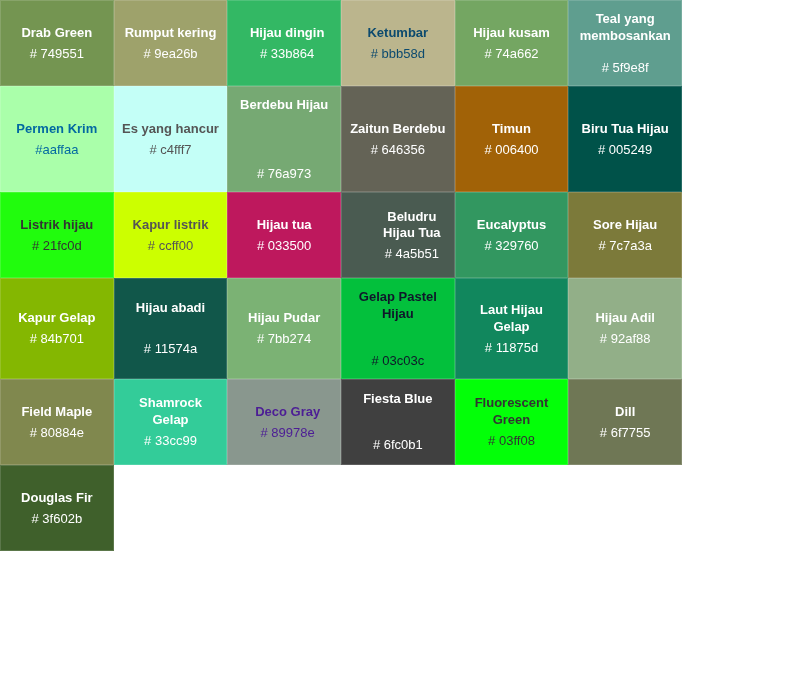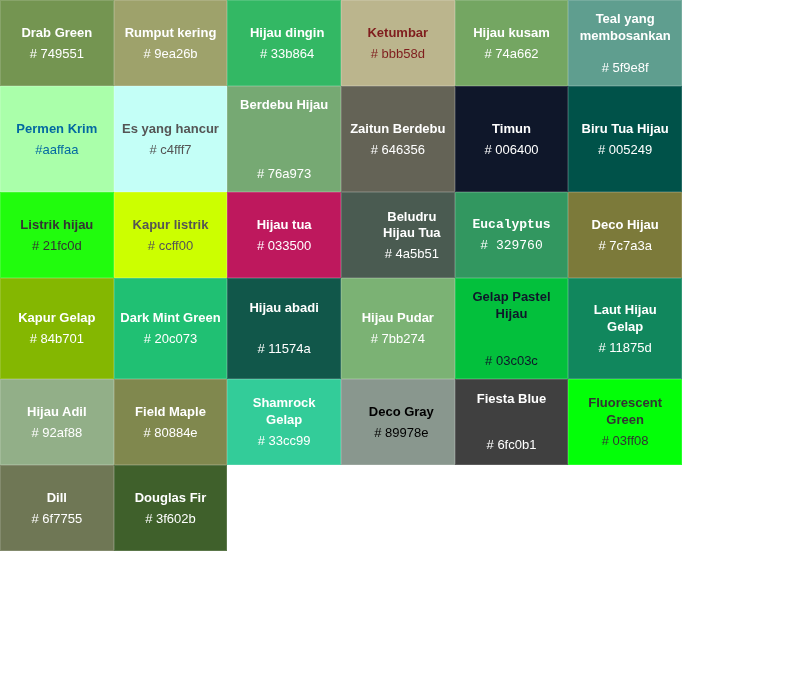--- a/index.html
+++ b/index.html
@@ -39,21 +39,21 @@
       <div class="color-code"># 749551</div>
     </div>
     <div class="color-cell" style="background-color: rgb(158, 162, 107); color: rgb(255, 255, 255);">
       <div class="color-name">Rumput kering</div>
       <div class="color-code"># 9ea26b</div>
     </div>
     <div class="color-cell" style="background-color: rgb(51, 184, 100); color: rgb(255, 255, 255); padding-left: 11px;">
       <div class="color-name">Hijau dingin</div>
       <div class="color-code"># 33b864</div>
     </div>
-    <div class="color-cell" style="background-color: rgb(187, 181, 141); color: #7f1d1d;">
+    <div class="color-cell" style="background-color: rgb(187, 181, 141); color: #0c4a6e;">
       <div class="color-name">Ketumbar</div>
       <div class="color-code"># bbb58d</div>
     </div>
     <div class="color-cell" style="background-color: rgb(116, 166, 98); color: rgb(255, 255, 255);">
       <div class="color-name">Hijau kusam</div>
       <div class="color-code"># 74a662</div>
     </div>
     <div class="color-cell" style="background-color: rgb(95, 158, 143); color: rgb(255, 255, 255); justify-content: space-between;">
       <div class="color-name">Teal yang membosankan</div>
       <div class="color-code"># 5f9e8f</div>
@@ -67,21 +67,21 @@
       <div class="color-code"># c4fff7</div>
     </div>
     <div class="color-cell" style="background-color: rgb(118, 169, 115); color: rgb(255, 255, 255); gap: 48px;">
       <div class="color-name">Berdebu Hijau</div>
       <div class="color-code"># 76a973</div>
     </div>
     <div class="color-cell" style="background-color: rgb(100, 99, 86); color: rgb(255, 255, 255);">
       <div class="color-name">Zaitun Berdebu</div>
       <div class="color-code"># 646356</div>
     </div>
-    <div class="color-cell" style="background-color: #0f172a; color: rgb(255, 255, 255); align-items: center;">
+    <div class="color-cell" style="background-color: #a16207; color: rgb(255, 255, 255); align-items: center;">
       <div class="color-name">Timun</div>
       <div class="color-code"># 006400</div>
     </div>
     <div class="color-cell" style="background-color: rgb(0, 82, 73); color: rgb(255, 255, 255);">
       <div class="color-name">Biru Tua Hijau</div>
       <div class="color-code"># 005249</div>
     </div>
     <div class="color-cell" style="background-color: rgb(33, 252, 13); color: rgb(51, 51, 51);">
       <div class="color-name">Listrik hijau</div>
       <div class="color-code"># 21fc0d</div>
@@ -91,35 +91,31 @@
       <div class="color-code"># ccff00</div>
     </div>
     <div class="color-cell" style="background-color: #be185d; color: rgb(255, 255, 255);">
       <div class="color-name">Hijau tua</div>
       <div class="color-code"># 033500</div>
     </div>
     <div class="color-cell" style="background-color: rgb(74, 91, 81); color: rgb(255, 255, 255); padding-left: 33px;">
       <div class="color-name">Beludru Hijau Tua</div>
       <div class="color-code"># 4a5b51</div>
     </div>
-    <div class="color-cell" style="background-color: rgb(50, 151, 96); color: rgb(255, 255, 255); font-family: Liberation Mono, monospace;">
+    <div class="color-cell" style="background-color: rgb(50, 151, 96); color: rgb(255, 255, 255);">
       <div class="color-name">Eucalyptus</div>
       <div class="color-code"># 329760</div>
     </div>
     <div class="color-cell" style="background-color: rgb(124, 122, 58); color: rgb(255, 255, 255);">
-      <div class="color-name">Deco Hijau</div>
+      <div class="color-name">Sore Hijau</div>
       <div class="color-code"># 7c7a3a</div>
     </div>
     <div class="color-cell" style="background-color: rgb(132, 183, 1); color: rgb(255, 255, 255);">
       <div class="color-name">Kapur Gelap</div>
       <div class="color-code"># 84b701</div>
-    </div>
-    <div class="color-cell" style="background-color: rgb(32, 192, 115); color: rgb(255, 255, 255);">
-      <div class="color-name">Dark Mint Green</div>
-      <div class="color-code"># 20c073</div>
     </div>
     <div class="color-cell" style="background-color: rgb(17, 87, 74); color: rgb(255, 255, 255); gap: 20px;">
       <div class="color-name">Hijau abadi</div>
       <div class="color-code"># 11574a</div>
     </div>
     <div class="color-cell" style="background-color: rgb(123, 178, 116); color: rgb(255, 255, 255);">
       <div class="color-name">Hijau Pudar</div>
       <div class="color-code"># 7bb274</div>
     </div>
     <div class="color-cell" style="background-color: rgb(3, 192, 60); color: #0f172a; gap: 26px;">
@@ -135,21 +131,21 @@
       <div class="color-code"># 92af88</div>
     </div>
     <div class="color-cell" style="background-color: rgb(128, 136, 78); color: rgb(255, 255, 255);">
       <div class="color-name">Field Maple</div>
       <div class="color-code"># 80884e</div>
     </div>
     <div class="color-cell" style="background-color: rgb(51, 204, 153); color: rgb(255, 255, 255);">
       <div class="color-name">Shamrock Gelap</div>
       <div class="color-code"># 33cc99</div>
     </div>
-    <div class="color-cell" style="background-color: rgb(137, 151, 142); color: #000000; padding-left: 12px;">
+    <div class="color-cell" style="background-color: rgb(137, 151, 142); color: #4c1d95; padding-left: 12px;">
       <div class="color-name">Deco Gray</div>
       <div class="color-code"># 89978e</div>
     </div>
     <div class="color-cell" style="background-color: #404040; color: rgb(255, 255, 255); gap: 25px;">
       <div class="color-name">Fiesta Blue</div>
       <div class="color-code"># 6fc0b1</div>
     </div>
     <div class="color-cell" style="background-color: rgb(3, 255, 8); color: rgb(51, 51, 51);">
       <div class="color-name">Fluorescent Green</div>
       <div class="color-code"># 03ff08</div>

